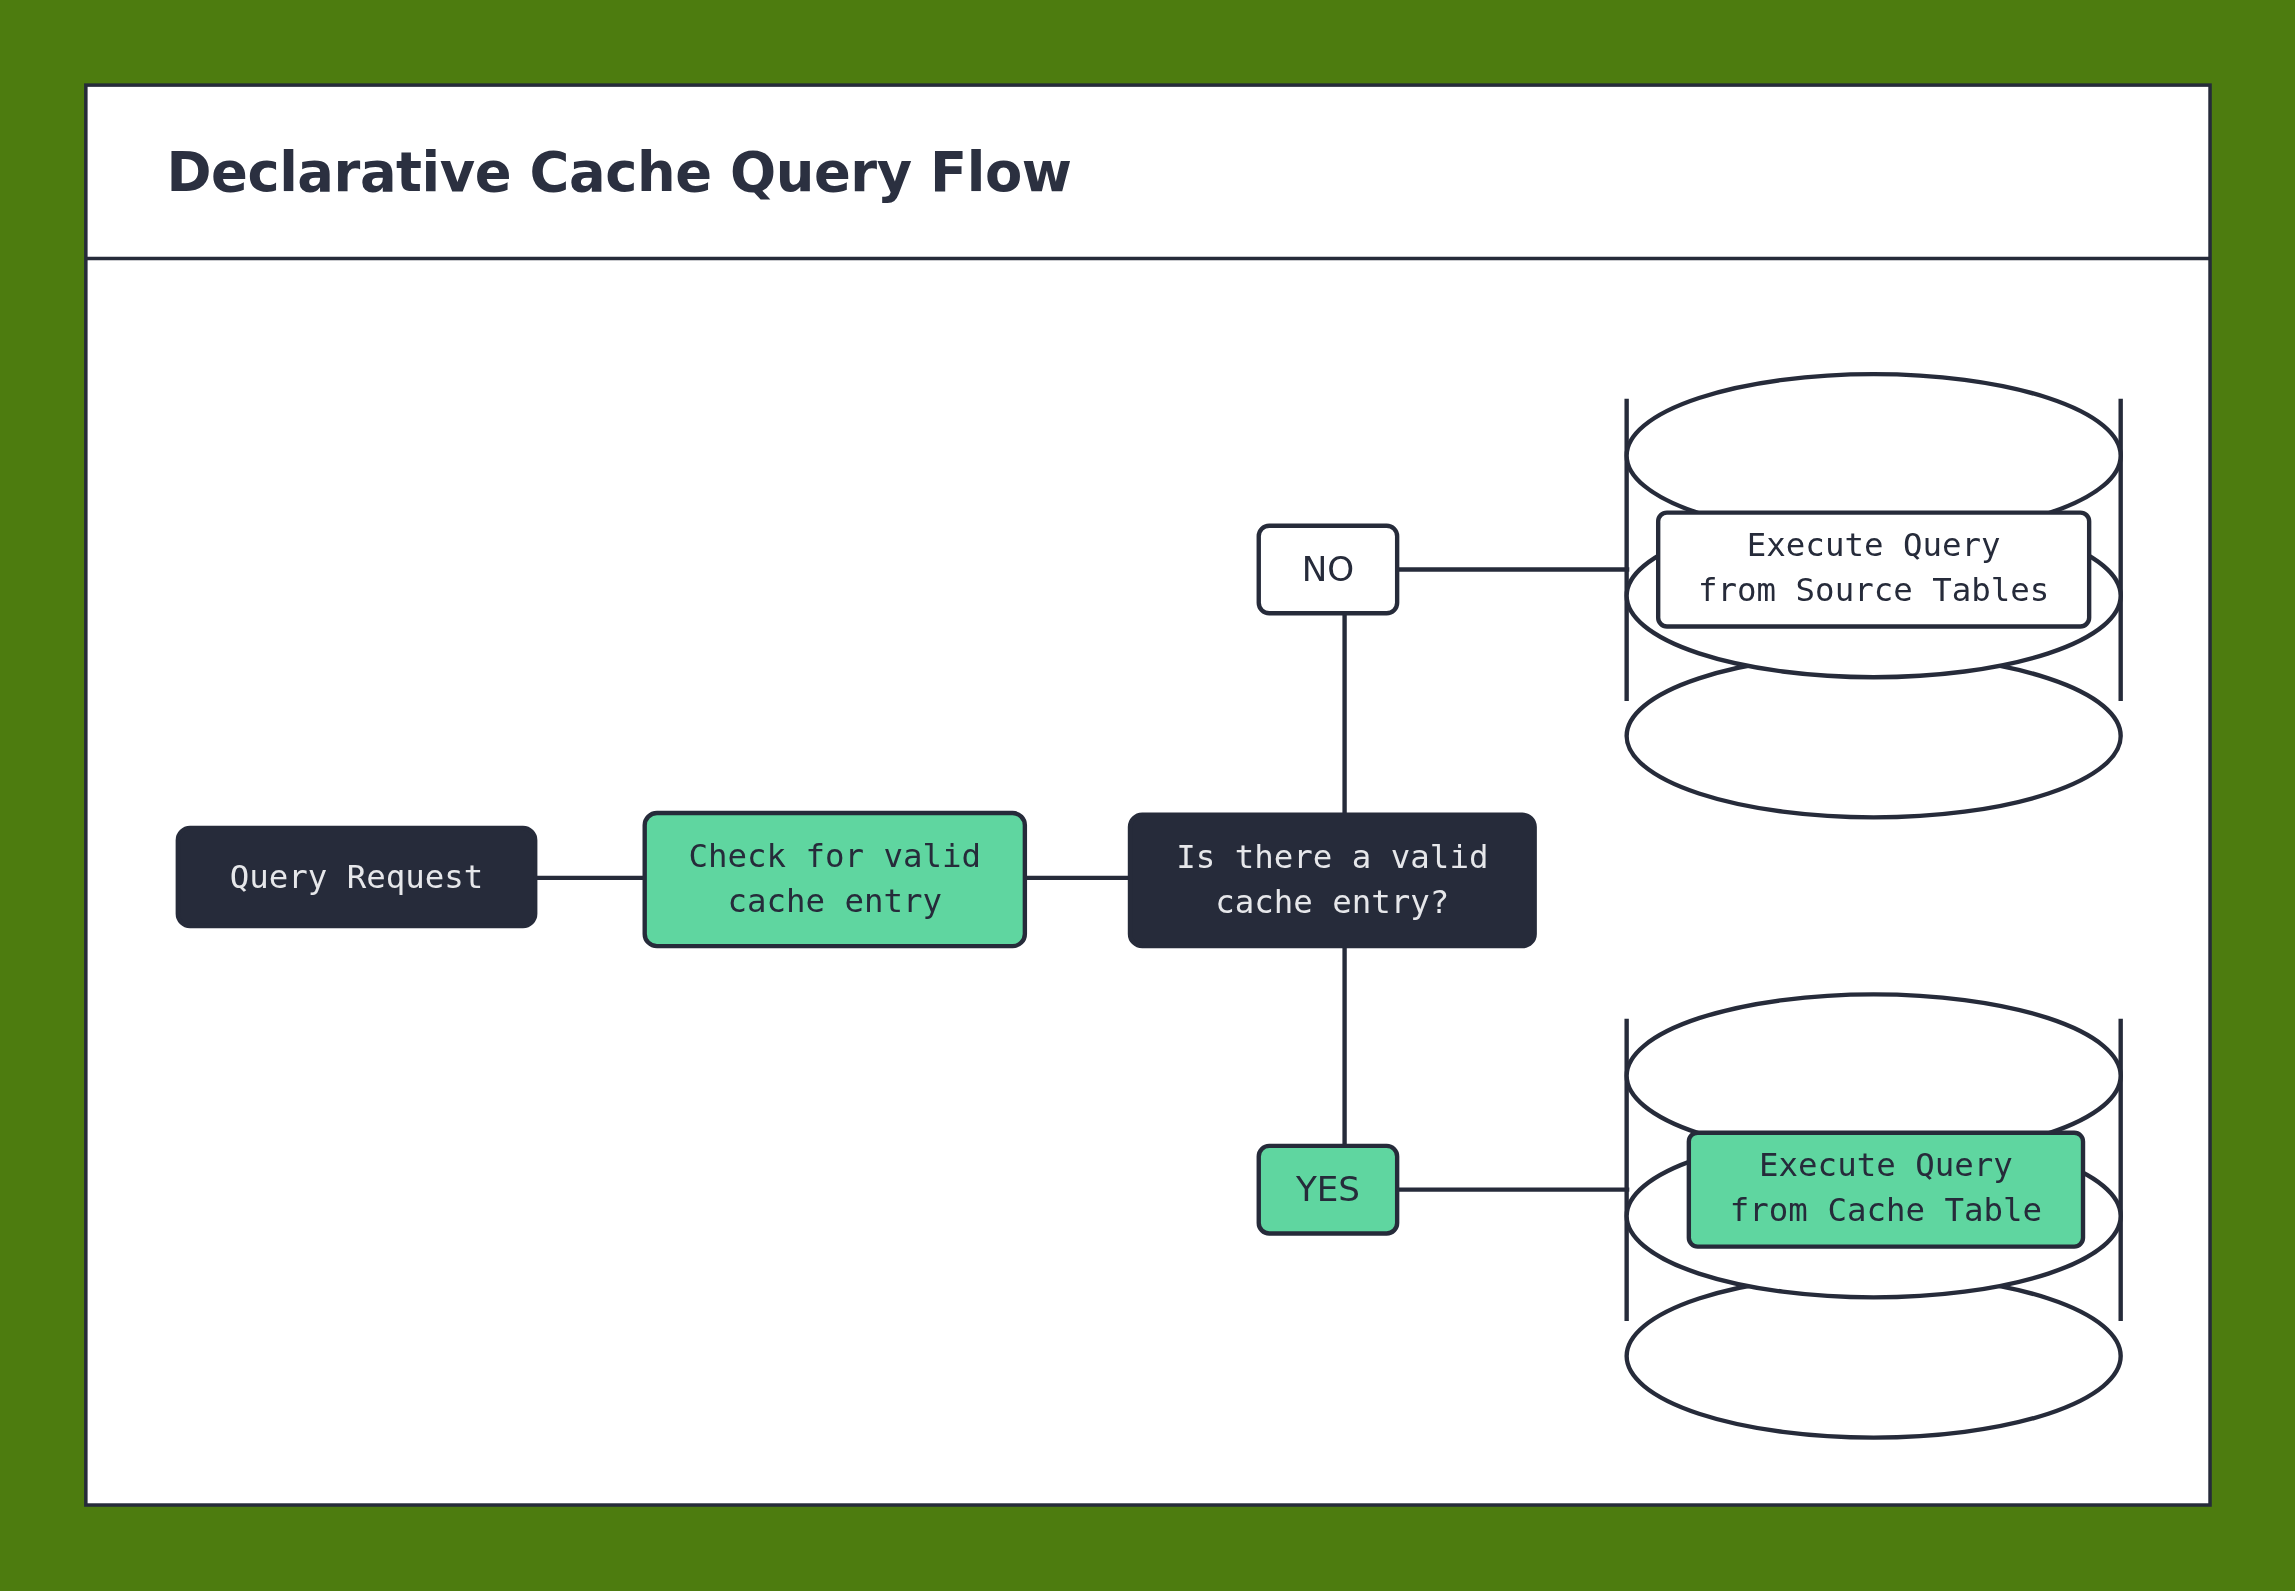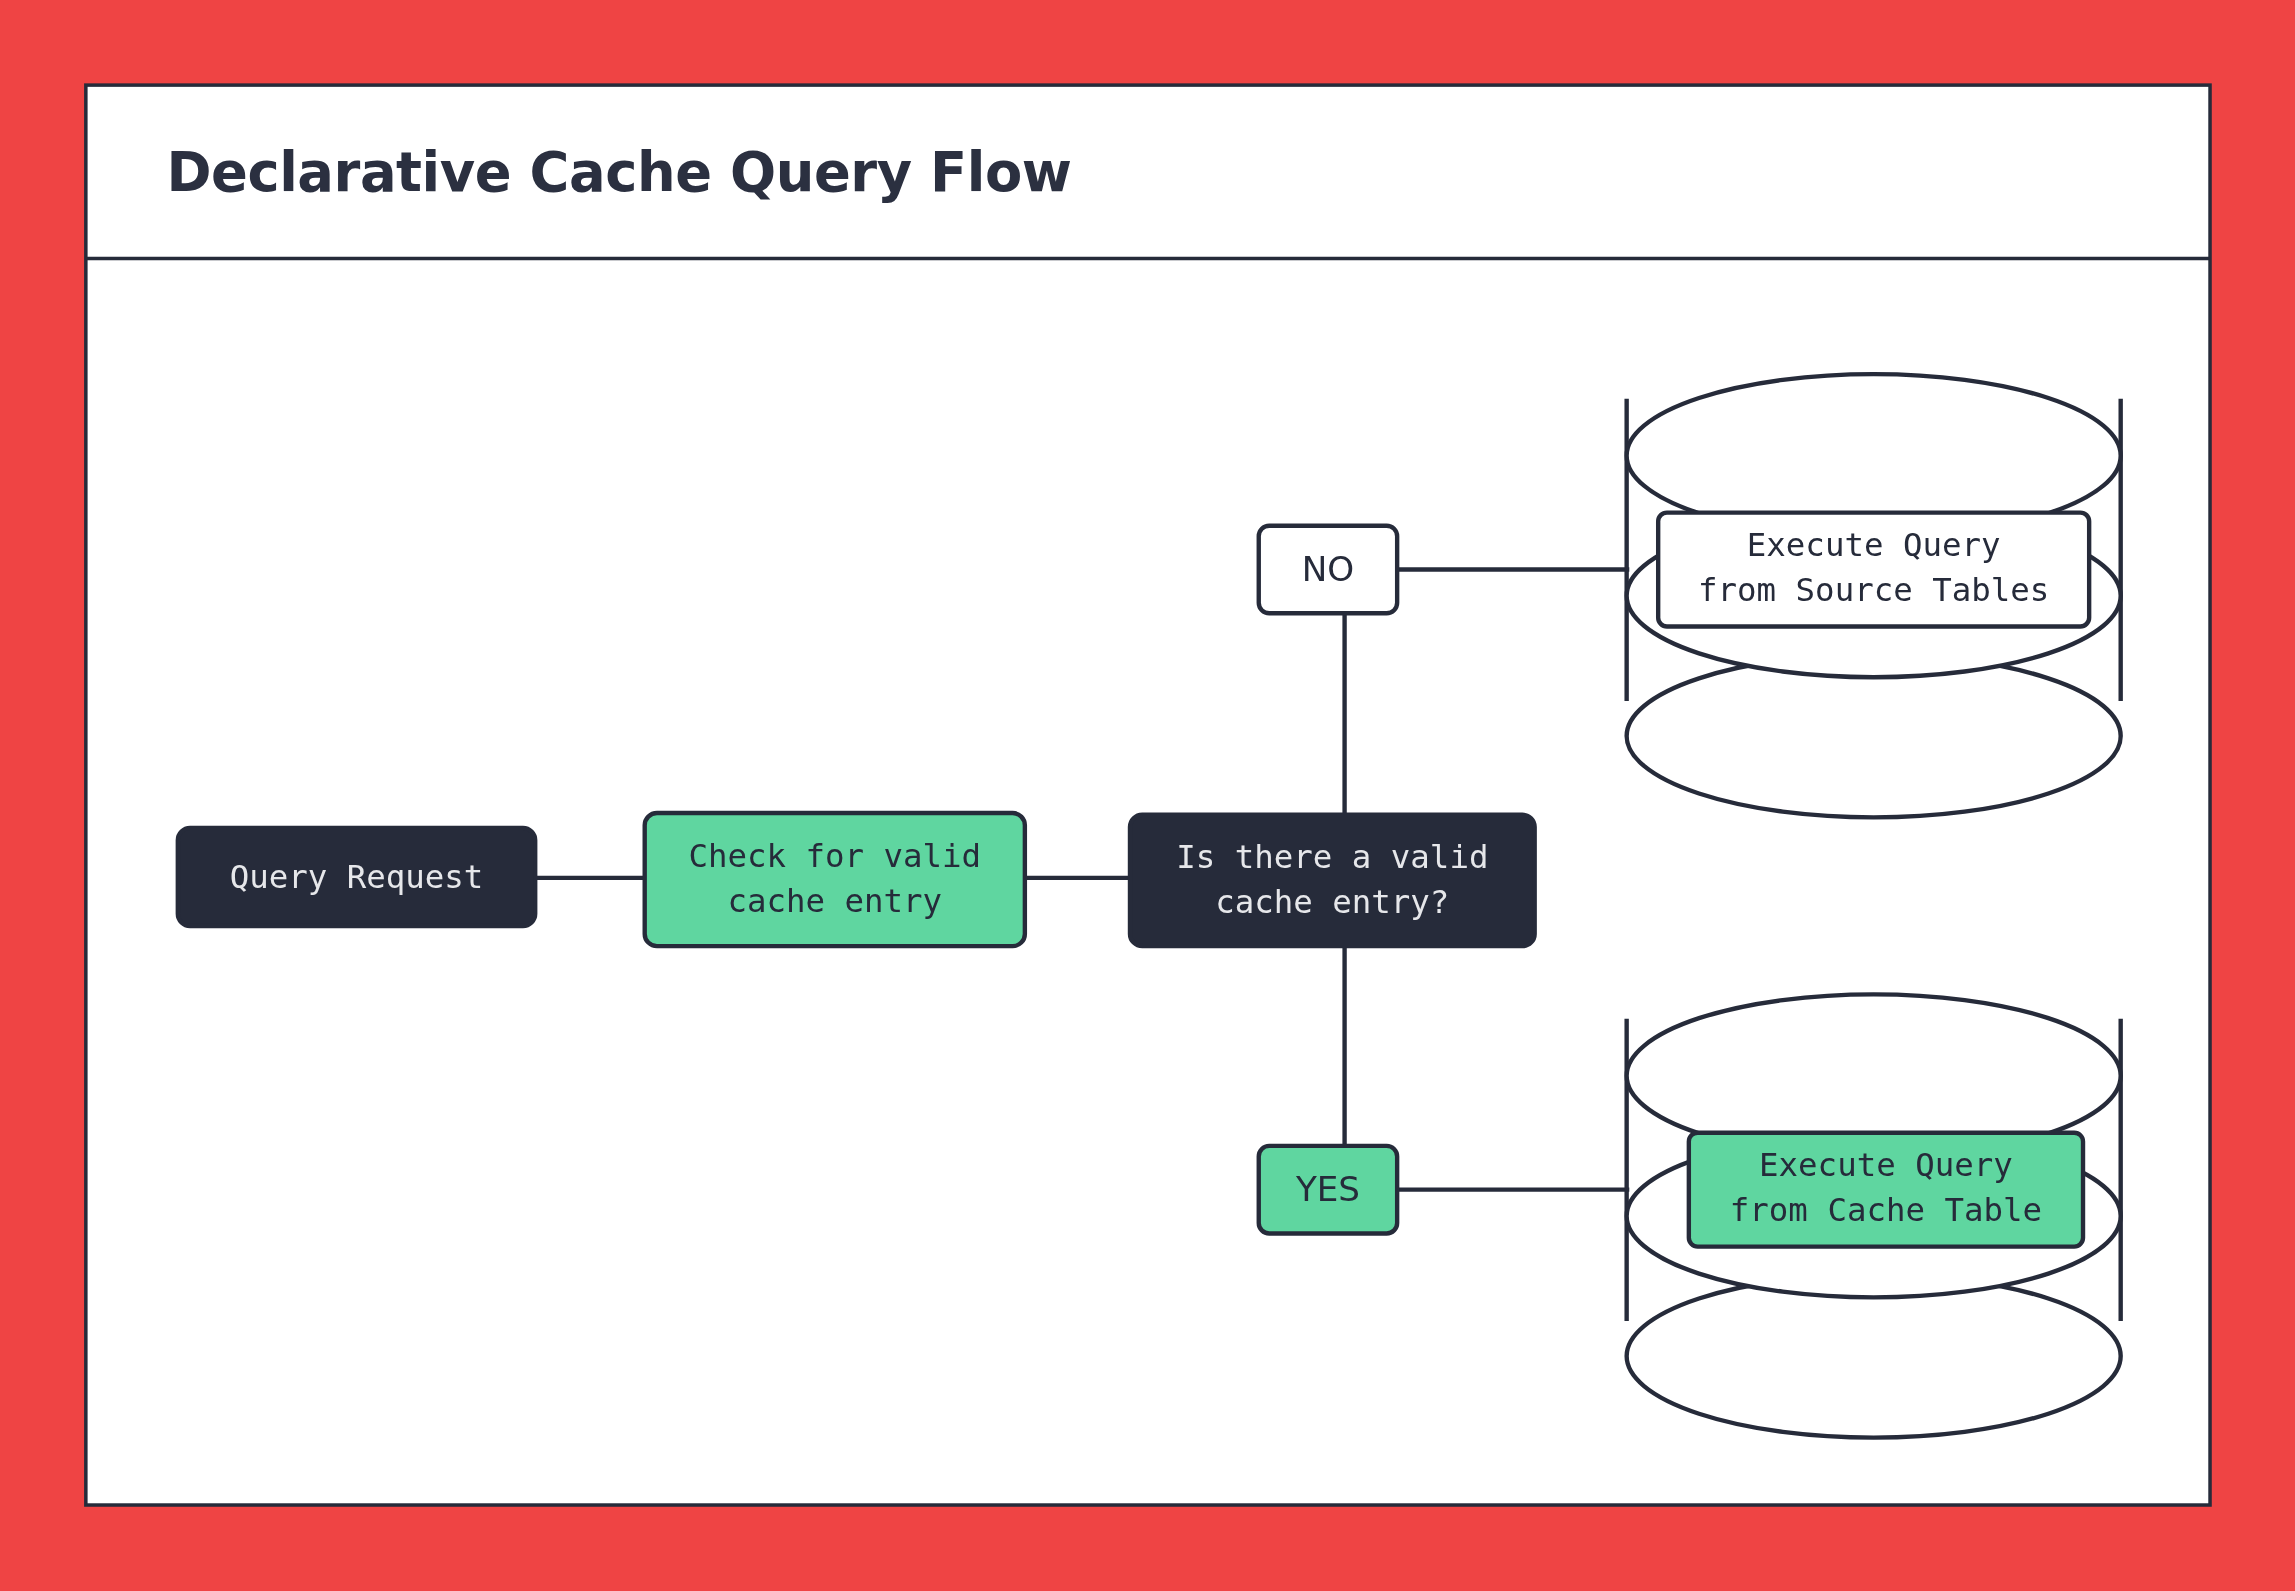--- a/index.html
+++ b/index.html
@@ -10,21 +10,21 @@
   body {
     width: 2295px;
     height: 1591px;
     font-family: "Liberation Sans", sans-serif;
     overflow: hidden;
   }
   #diagram-root {
     position: relative;
     width: 2295px;
     height: 1591px;
-    background: #ef4444;
+    background: #4d7c0f;
   }
   svg#flow-svg {
     display: block;
     width: 2295px;
     height: 1591px;
   }
   .frame-rect {
     fill: #ffffff;
     stroke: #262b3a;
     stroke-width: 4;

